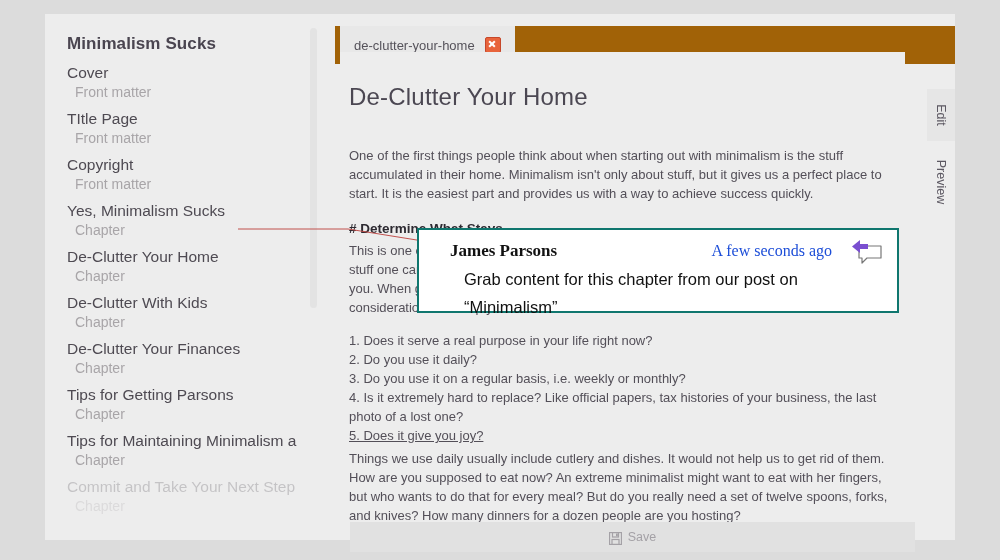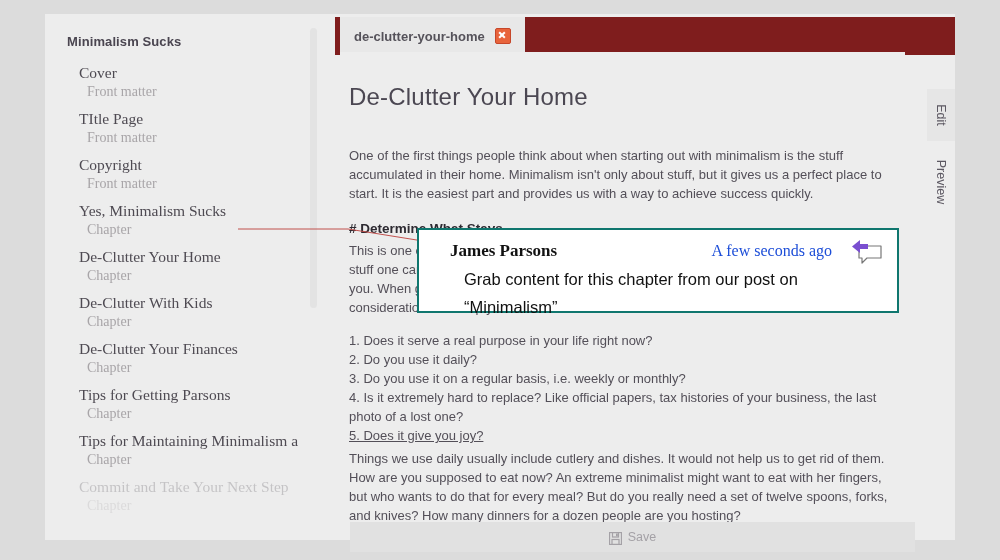--- a/index.html
+++ b/index.html
@@ -37,38 +37,37 @@
     top: 0;
     width: 290px;
     height: 526px;
     background: #ededed;
     overflow: hidden;
   }
   #sidebar-title {
     position: absolute;
     left: 22px;
     top: 20px;
-    font-size: 13px;
+    font-size: 17px;
     font-weight: bold;
     color: #4a4550;
     letter-spacing: 0.1px;
   }
   #sidebar-list {
     position: absolute;
     left: 0;
     top: 48px;
     width: 290px;
     height: 478px;
   }
   .chapter-item {
     position: relative;
-    padding: 0 34px;
+    padding: 0 22px;
     margin-bottom: 7px;
     cursor: pointer;
-    font-family: Liberation Serif, serif;
   }
   .chapter-title {
     font-size: 15.5px;
     color: #4e4a52;
     line-height: 21px;
     white-space: nowrap;
     overflow: hidden;
   }
   .chapter-sub {
     font-size: 14px;
@@ -106,25 +105,24 @@
     left: 290px;
     top: 0;
     width: 620px;
     height: 526px;
   }
 
   
   #tabbar {
     position: absolute;
     left: 0;
-    top: 3px;
+    top: 12px;
     width: 620px;
     height: 38px;
-    background: #7f1d1d;
-    font-weight: bold;
+    background: #a16207;
   }
   #doc-tab {
     position: absolute;
     left: 5px;
     top: 0;
     height: 38px;
     padding: 0 14px 0 14px;
     display: flex;
     align-items: center;
     background: #e8e8e8;

